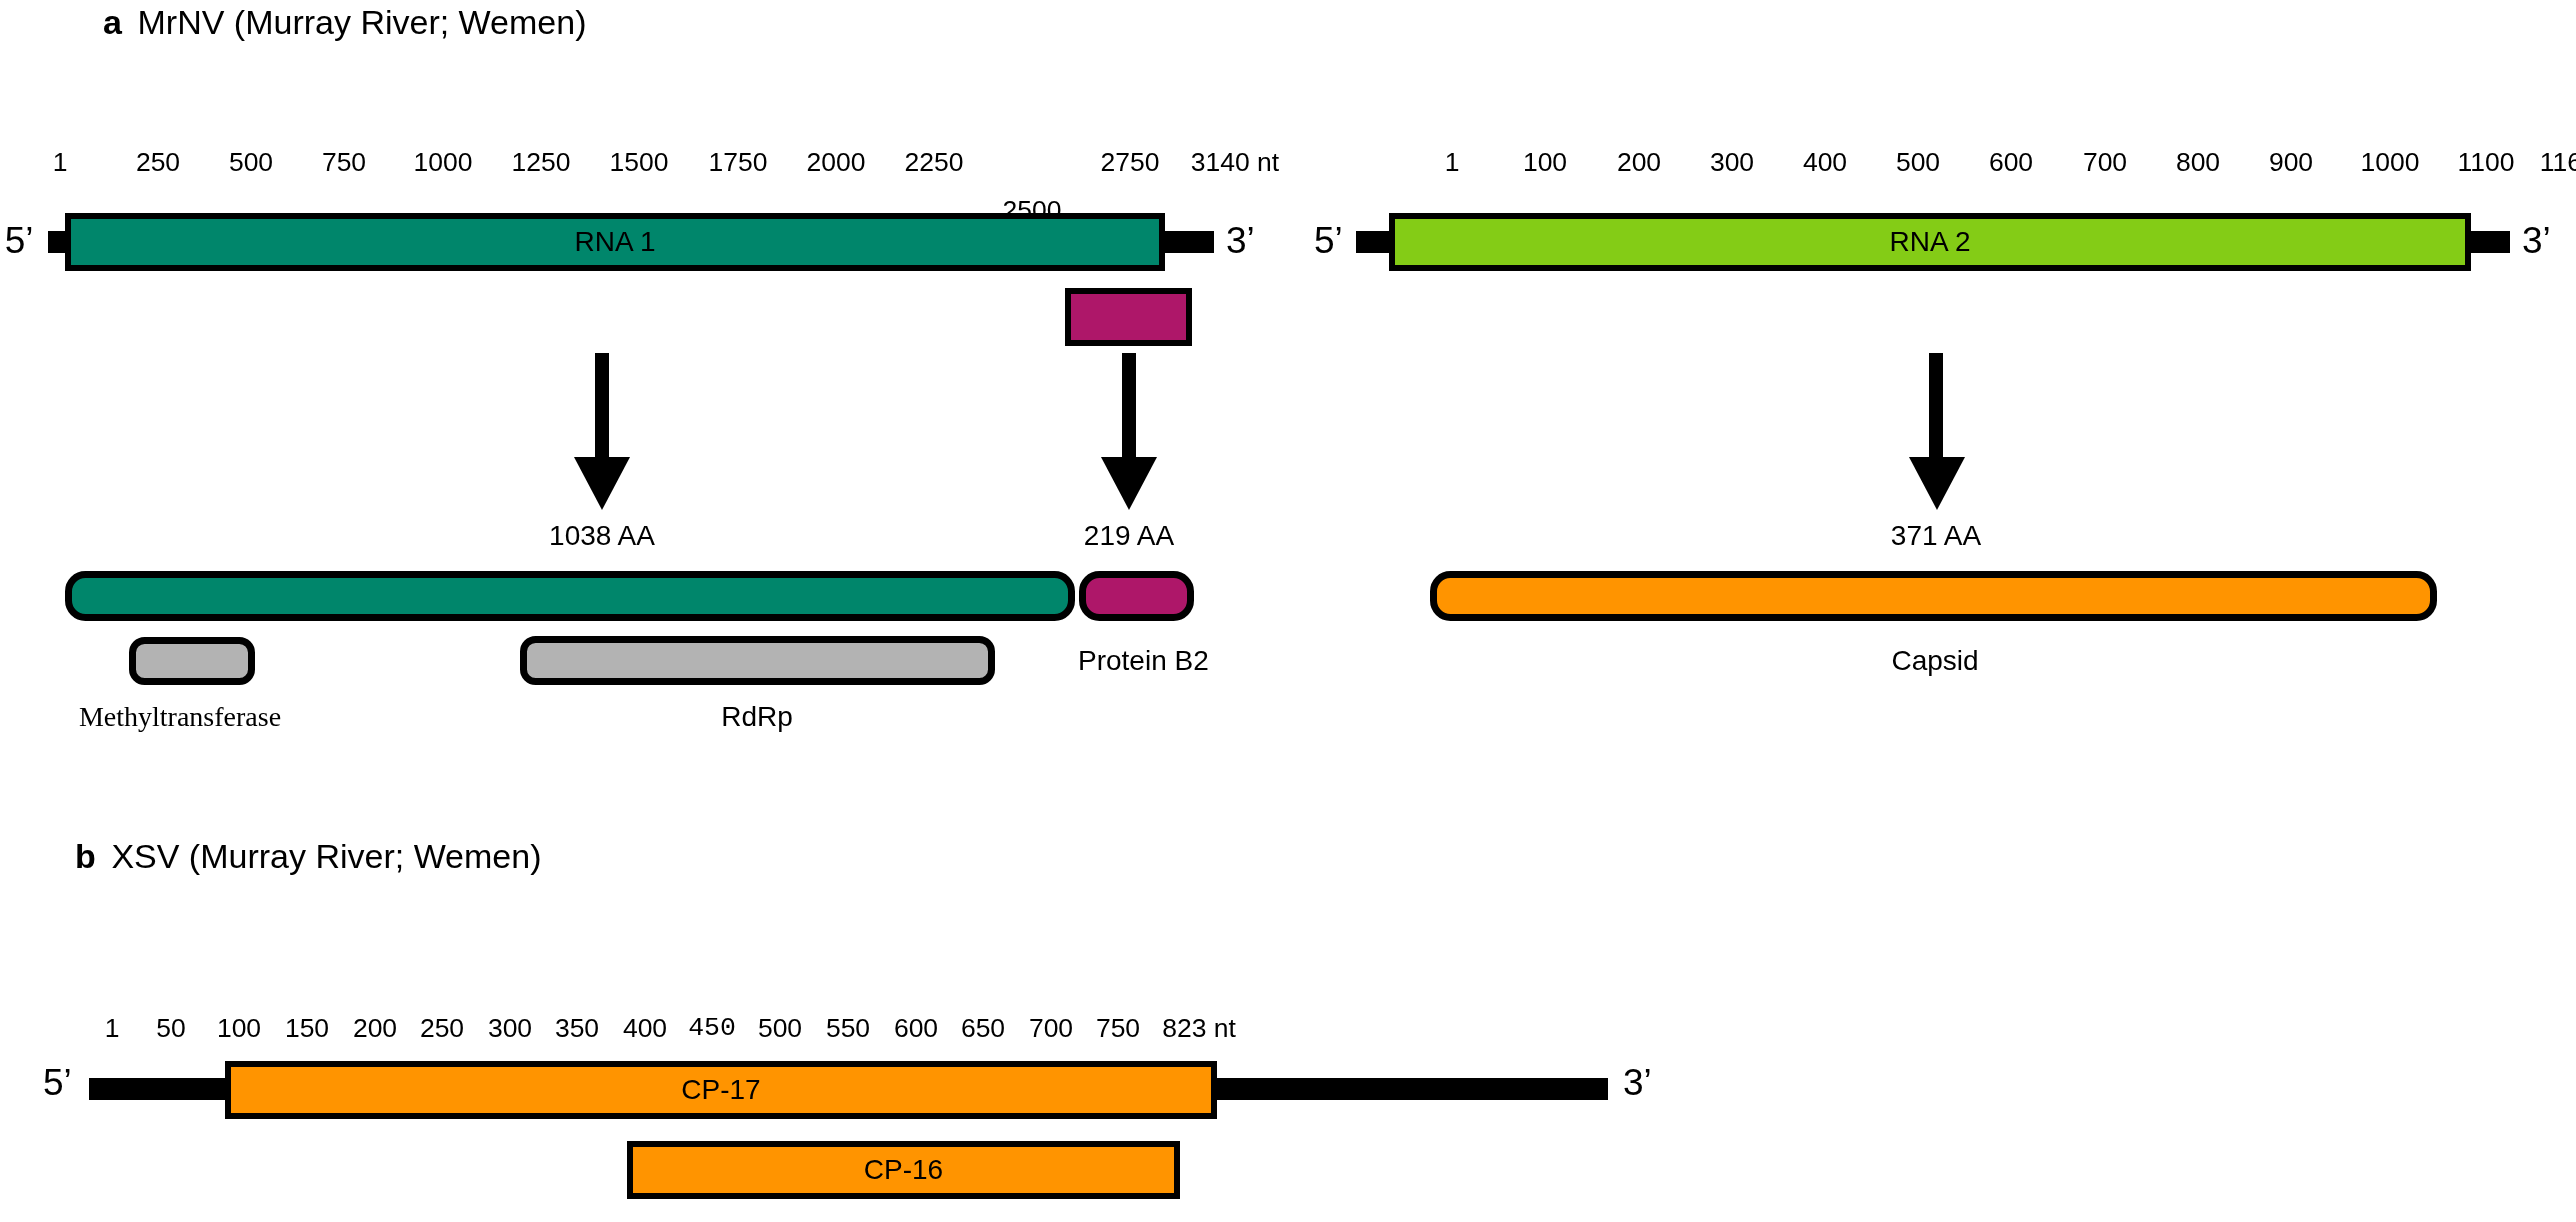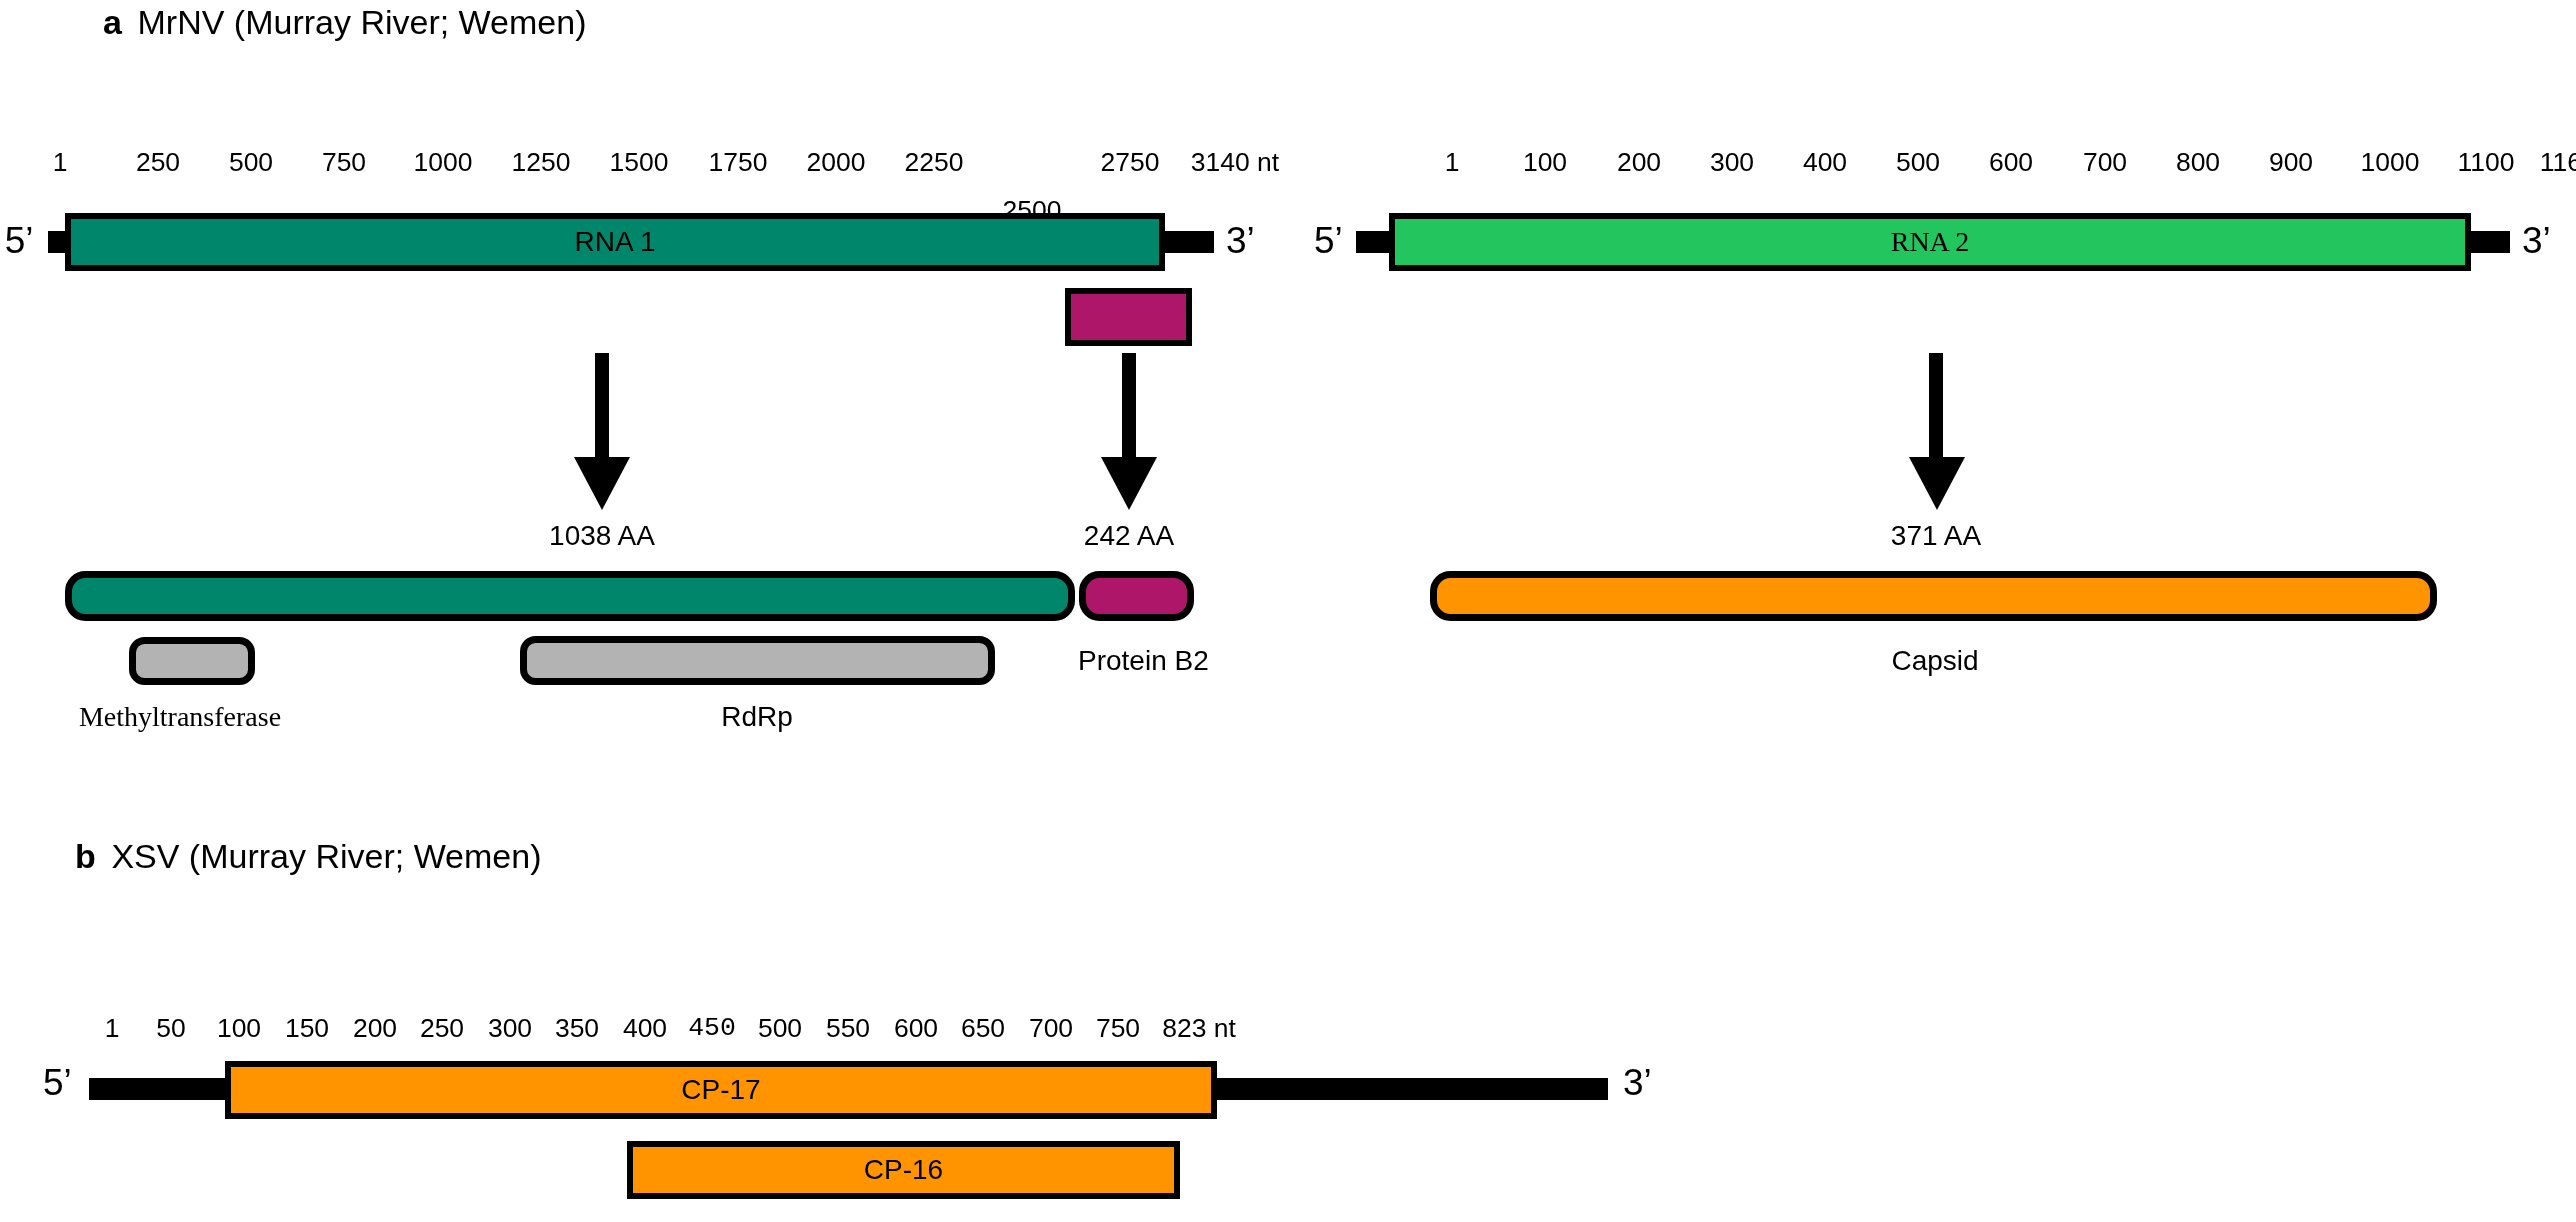--- a/index.html
+++ b/index.html
@@ -146,21 +146,21 @@
 <div class="orf-box" style="left:1065px; top:288px; width:127px; height:58px; background:#ae1769;">
   <span class="orf-label"></span>
 </div>
 
 <div class="arrow-shaft" style="left:595px; top:353px; width:14.4px; height:108px;"></div>
 <div class="arrow-head" style="left:574px; top:457px;"></div>
 <span class="txt center" style="left:602px; top:522px;">1038 AA</span>
 
 <div class="arrow-shaft" style="left:1122px; top:353px; width:14.4px; height:108px;"></div>
 <div class="arrow-head" style="left:1101px; top:457px;"></div>
-<span class="txt center" style="left:1129px; top:522px;">242 AA</span>
+<span class="txt center" style="left:1129px; top:522px;">219 AA</span>
 
 <div class="protein-box" style="left:65px; top:571px; width:1010px; height:50px; background:#00866b;"></div>
 <div class="protein-box" style="left:1079px; top:571px; width:115px; height:50px; background:#ae1769;"></div>
 <span class="txt" style="left:1078px; top:647px;">Protein B2</span>
 
 <div class="domain-box" style="left:129px; top:637px; width:126px; height:48px; background:#b3b3b3;"></div>
 <span class="txt center" style="left:180px; top:703px;font-family:Liberation Serif, serif;">Methyltransferase</span>
 
 <div class="domain-box" style="left:520px; top:636px; width:475px; height:49px; background:#b3b3b3;"></div>
 <span class="txt center" style="left:757px; top:703px;">RdRp</span>
@@ -179,21 +179,21 @@
   <span class="tick-label" style="left:1067px;">1000</span>
   <span class="tick-label" style="left:1163px;">1100</span>
   <span class="tick-label" style="left:1260px;">1168 nt</span>
 </div>
 
 <span class="prime" style="left:1314px; top:222px;">5’</span>
 <div class="backbone" style="left:1356px; top:231px; width:54px; height:21.6px;"></div>
 <div class="backbone" style="left:2453px; top:231px; width:57px; height:21.6px;"></div>
 <span class="prime" style="left:2522px; top:222px;">3’</span>
 
-<div class="orf-box" style="left:1389px; top:213px; width:1082px; height:58px; background:#22c55e;font-family:Liberation Serif, serif;">
+<div class="orf-box" style="left:1389px; top:213px; width:1082px; height:58px; background:#84cc16;">
   <span class="orf-label">RNA 2</span>
 </div>
 
 <div class="arrow-shaft" style="left:1929px; top:353px; width:14.4px; height:108px;"></div>
 <div class="arrow-head" style="left:1909px; top:457px;"></div>
 <span class="txt center" style="left:1936px; top:522px;">371 AA</span>
 
 <div class="protein-box" style="left:1430px; top:571px; width:1007px; height:50px; background:#ff9400;"></div>
 <span class="txt center" style="left:1935px; top:647px;">Capsid</span>
 

